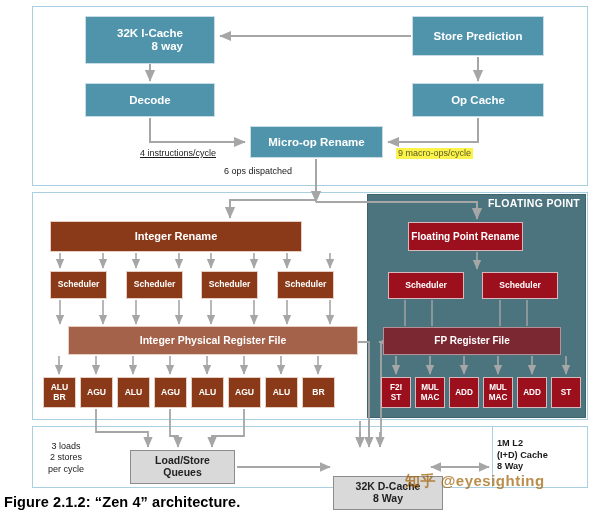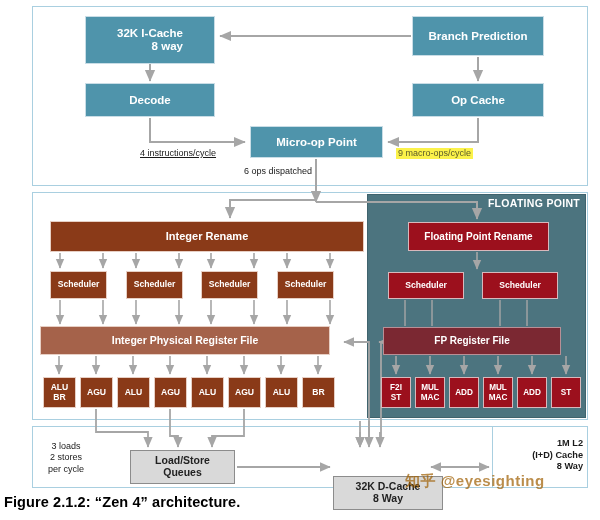--- a/index.html
+++ b/index.html
@@ -35,48 +35,48 @@
   .gray{background:#d9d9d9;border:1px solid #8c8c8c;color:#222222;}
 
   
   #icache{left:85px;top:16px;width:130px;height:48px;font-size:11.5px;text-align:right;}
   #branch-pred{left:412px;top:16px;width:132px;height:40px;font-size:11.5px;}
   #decode{left:85px;top:83px;width:130px;height:34px;font-size:11.5px;}
   #opcache{left:412px;top:83px;width:132px;height:34px;font-size:11.5px;}
   #uopqueue{left:250px;top:126px;width:133px;height:32px;font-size:11.5px;}
 
   
-  #int-rename{left:50px;top:221px;width:314px;height:31px;font-size:11px;}
+  #int-rename{left:50px;top:221px;width:252px;height:31px;font-size:11px;}
   .int-sched{top:271px;width:57px;height:28px;font-size:8.6px;}
   #is0{left:50px;}#is1{left:126px;}#is2{left:201px;}#is3{left:277px;}
-  #int-prf{left:40px;top:326px;width:290px;height:29px;font-size:10.5px;}
+  #int-prf{left:68px;top:326px;width:290px;height:29px;font-size:10.5px;}
   .int-eu{top:377px;width:33px;height:31px;font-size:8.6px;}
   #eu0{left:43px;}#eu1{left:80px;}#eu2{left:117px;}#eu3{left:154px;}
   #eu4{left:191px;}#eu5{left:228px;}#eu6{left:265px;}#eu7{left:302px;}
 
   
-  #fp-rename{left:408px;top:222px;width:141px;height:29px;font-size:10px;}
+  #fp-rename{left:408px;top:222px;width:115px;height:29px;font-size:10px;}
   .fp-sched{top:272px;width:76px;height:27px;font-size:8.6px;}
   #fs0{left:388px;}#fs1{left:482px;}
   #fp-prf{left:383px;top:327px;width:178px;height:28px;font-size:10px;}
   .fp-eu{top:377px;width:30px;height:31px;font-size:8.2px;}
   #fe0{left:381px;}#fe1{left:415px;}#fe2{left:449px;}
   #fe3{left:483px;}#fe4{left:517px;}#fe5{left:551px;}
 
   
   #lsq{left:130px;top:450px;width:105px;height:34px;font-size:10.5px;}
   #dcache{left:333px;top:448px;width:110px;height:34px;font-size:10.5px;margin-top:28px;}
 
   
   .lbl{position:absolute;font-size:9px;color:#1a1a1a;line-height:1.25;white-space:pre-line;}
   #lbl-4instr{left:140px;top:148px;text-decoration:underline;}
   #lbl-9macro{left:396px;top:148px;background:#fbf24a;padding:0 2px;color:#5a5a2a;}
-  #lbl-6ops{left:224px;top:166px;margin-left:20px;}
+  #lbl-6ops{left:224px;top:166px;}
   #lbl-loadstore{left:48px;top:441px;text-align:center;}
-  #lbl-l2{left:497px;top:438px;width:86px;text-align:right;font-size:9.2px;font-weight:bold;}
+  #lbl-l2{left:497px;top:438px;width:86px;text-align:left;font-size:9.2px;font-weight:bold;}
 
   
   #caption{position:absolute;left:4px;top:494px;font-size:14.5px;font-weight:bold;
            color:#000000;letter-spacing:.1px;}
   #watermark{position:absolute;left:405px;top:472px;font-size:15px;color:#a16207;
              opacity:.72;font-weight:bold;letter-spacing:.5px;}
   svg{position:absolute;left:0;top:0;width:600px;height:520px;pointer-events:none;}
 </style>
 </head>
 <body>
@@ -180,24 +180,24 @@
     </g>
 
     <g stroke="#a6a6a6" stroke-width="1.8" fill="none">
       <path d="M431,467 L489,467" marker-end="url(#ah)"></path>
       <path d="M489,467 L431,467" marker-end="url(#ah)"></path>
     </g>
   </svg>
 
   <div class="box teal" id="icache" style="white-space: pre-line;">32K I-Cache
 8 way</div>
-  <div class="box teal" id="branch-pred">Branch Prediction</div>
+  <div class="box teal" id="branch-pred">Store Prediction</div>
   <div class="box teal" id="decode">Decode</div>
   <div class="box teal" id="opcache">Op Cache</div>
-  <div class="box teal" id="uopqueue">Micro-op Point</div>
+  <div class="box teal" id="uopqueue">Micro-op Rename</div>
 
   <div class="lbl" id="lbl-4instr">4 instructions/cycle</div>
   <div class="lbl" id="lbl-9macro">9 macro-ops/cycle</div>
   <div class="lbl" id="lbl-6ops">6 ops dispatched</div>
 
   <div id="fp-title">FLOATING POINT</div>
 
   <div class="box int" id="int-rename">Integer Rename</div>
   <div class="box int int-sched" id="is0">Scheduler</div>
   <div class="box int int-sched" id="is1">Scheduler</div>

